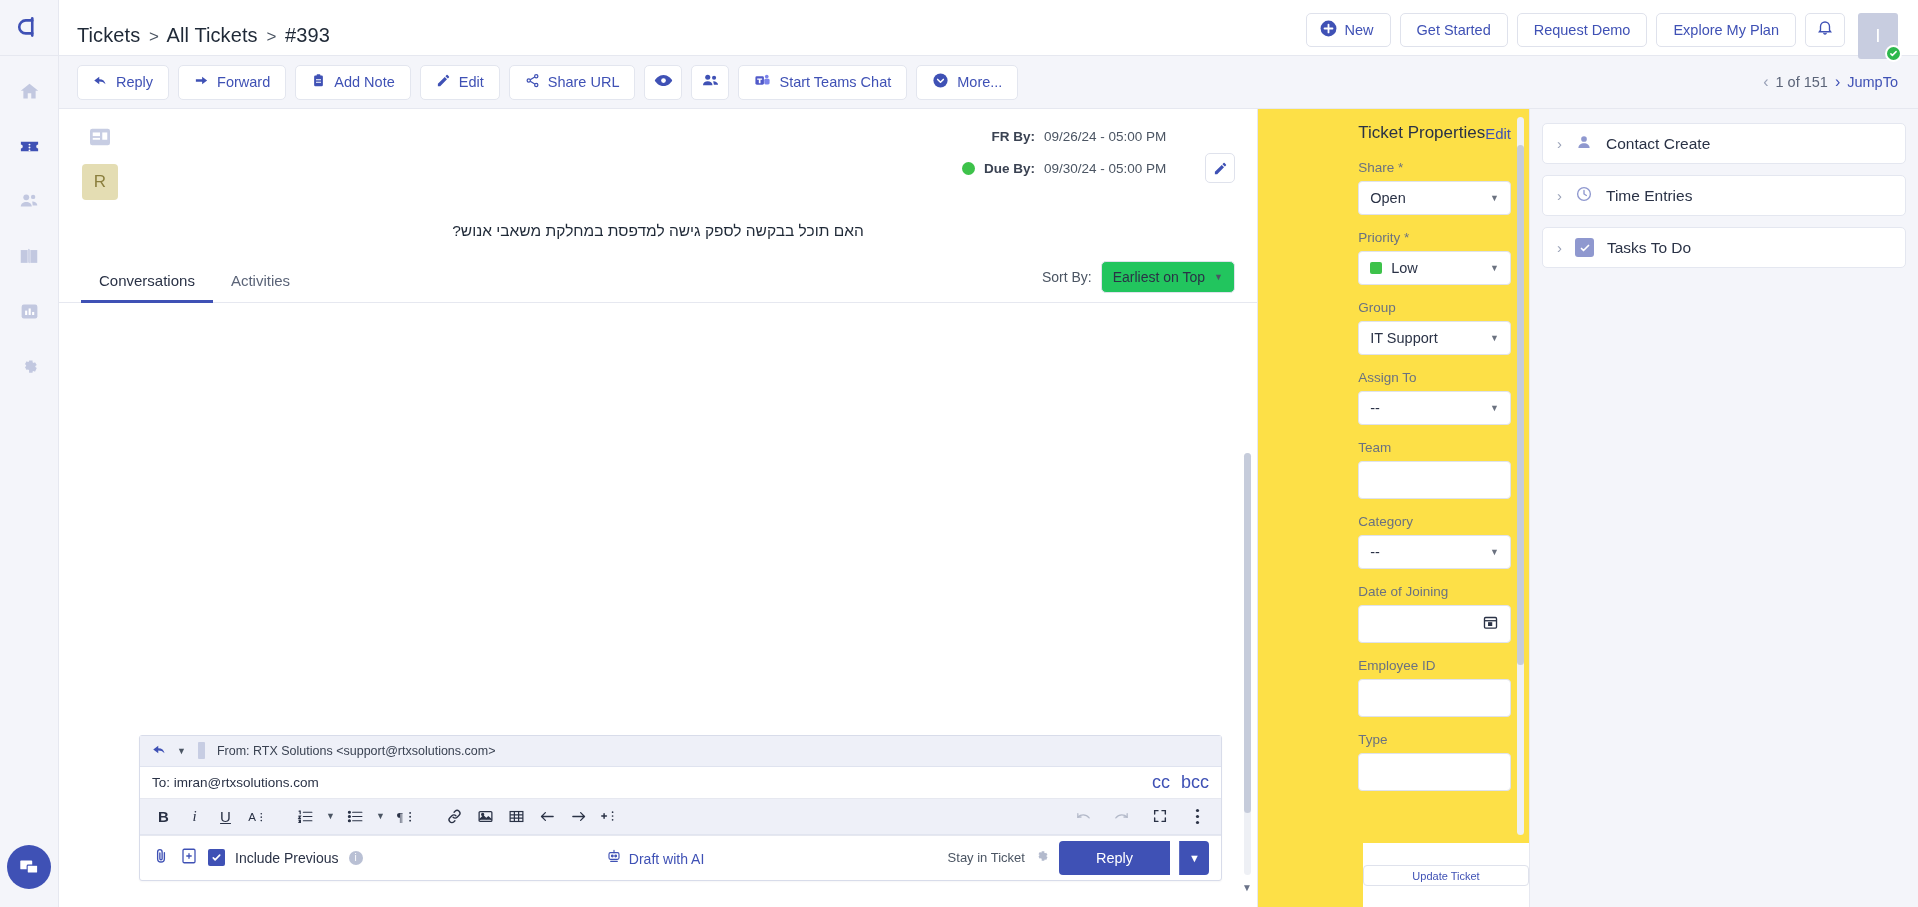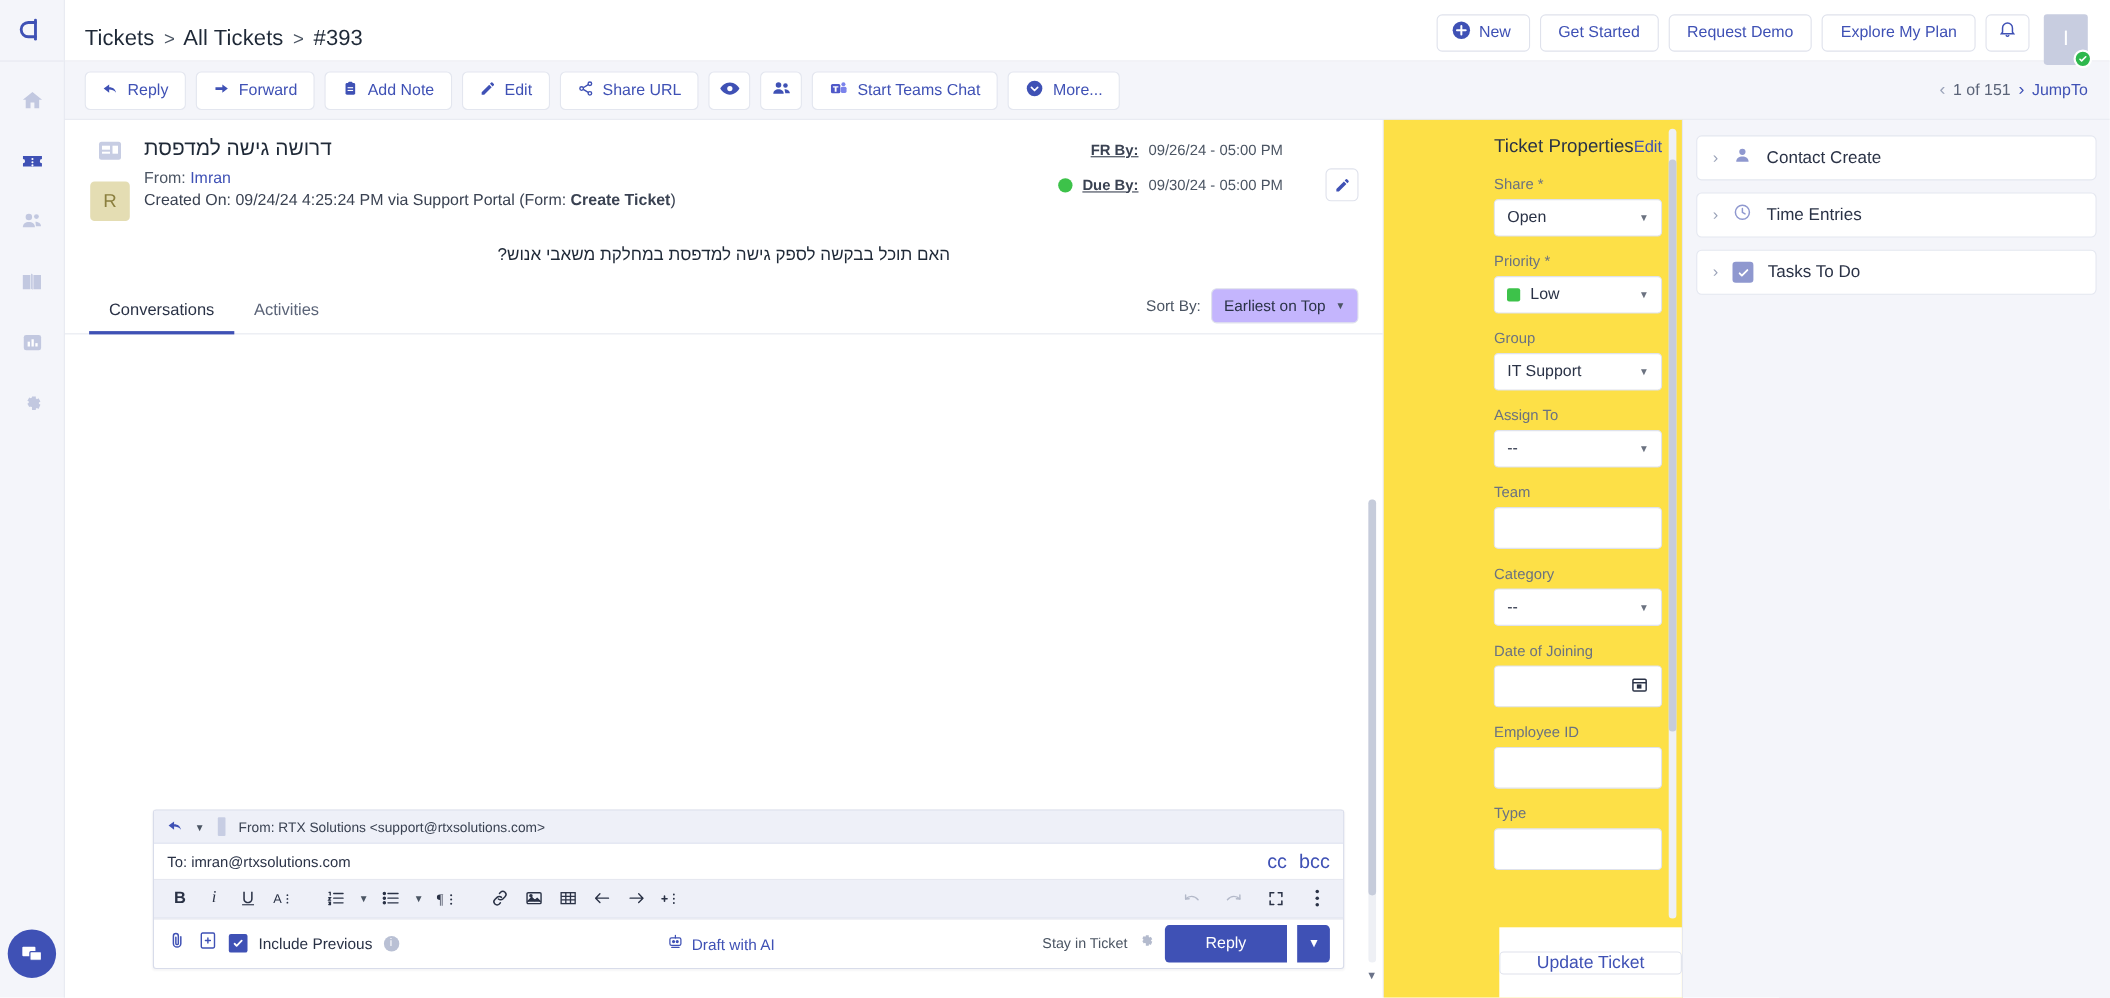--- a/index.html
+++ b/index.html
@@ -111,21 +111,21 @@
     font-size: 17px;
   }
   .th-title { font-size: 19px; color: #1f2937; direction: rtl; text-align: left; margin: 0 0 7px 0; }
   .th-from { font-size: 14.5px; color: #4b5563; margin-bottom: 4px; }
   .th-from a { color: #3f51b5; text-decoration: none; cursor: pointer; }
   .th-created { font-size: 14.5px; color: #3a4252; }
   .th-created b { font-weight: bold; }
   .th-right { text-align: right; padding-top: 4px; }
   .meta-row { display: flex; align-items: center; justify-content: flex-end; gap: 9px; font-size: 13.5px; color: #4b5563; margin-bottom: 9px; }
   .meta-dot { width: 13px; height: 13px; border-radius: 50%; background: #3dc24a; }
-  .meta-lbl { font-weight: bold; color: #3a4252; text-decoration: underline; }
+  .meta-lbl { font-weight: bold; color: #3a4252; }
   .meta-val { color: #4b5563; min-width: 152px; text-align: left; }
   .pencil-btn {
     width: 30px; height: 30px; border: 1px solid #dfe2ec; background: #fff;
     border-radius: 5px; display: flex; align-items: center; justify-content: center; cursor: pointer;
   }
   .hebrew-body {
     direction: rtl; text-align: center; font-size: 15.5px; color: #1f2937;
     padding: 22px 24px 18px 24px;
   }
 
@@ -133,21 +133,21 @@
   .tabs { display: flex; align-items: center; padding: 0 22px; border-bottom: 1px solid #e6e8f0; position: relative; }
   .tab { font-size: 15px; color: #5b6478; padding: 14px 18px 13px 18px; cursor: pointer; position: relative; }
   .tab.active { color: #2a3246; }
   .tab.active:after {
     content: ""; position: absolute; left: 0; right: 0; bottom: -1px; height: 3px; background: #3f51b5;
   }
   .sortby { margin-left: auto; display: flex; align-items: center; gap: 9px; font-size: 14px; color: #4b5563; padding-bottom: 6px; }
   .sort-select {
     border: 1px solid #dfe2ec; border-radius: 5px; height: 32px;
     display: inline-flex; align-items: center; gap: 9px; padding: 0 11px;
-    font-size: 14px; color: #2a3246; cursor: pointer; background: #c4b5fd;
+    font-size: 14px; color: #2a3246; cursor: pointer; background: #22c55e;
   }
 
   
   .conv-area { flex: 1; min-height: 0; position: relative; }
 
   
   .composer {
     position: absolute; left: 80px; right: 35px; top: 432px; bottom: 26px;
     border: 1px solid #d8dcea; border-radius: 3px; background: #fff;
     display: flex; flex-direction: column;
@@ -226,21 +226,21 @@
     font-size: 14.5px; color: #2a3246; background: #fff; cursor: pointer;
   }
   .ctrl .car { margin-left: auto; color: #6b7280; font-size: 9px; }
   .sw { width: 12px; height: 12px; border-radius: 2px; margin-right: 9px; }
   .props-foot {
     height: 64px; display: flex; align-items: center; justify-content: center;
     border-top: 1px solid transparent; background: #fff;
   }
   .update-btn {
     width: 166px; height: 21px; border: 1px solid #dfe2ec; background: #fff;
-    border-radius: 4px; color: #3f51b5; font-size: 16px; cursor: pointer; font-family: inherit;
+    border-radius: 4px; color: #3f51b5; font-size: 11px; cursor: pointer; font-family: inherit;
   }
   .pscroll {
     position: absolute; right: 5px; top: 8px; bottom: 8px; width: 7px; background: #eef0f5; border-radius: 4px;
   }
   .pthumb { position: absolute; top: 28px; left: 0; width: 7px; height: 520px; background: #c6ccdb; border-radius: 4px; }
 
   
   .rightcol { width: 388px; min-width: 388px; background: #f4f5fa; padding: 14px 12px 0 12px; }
   .acc {
     background: #fff; border: 1px solid #e4e7f0; border-radius: 5px;
@@ -473,30 +473,20 @@
               <span>
                 <svg width="22" height="20" viewBox="0 0 24 22" fill="#c7cde3">
                     <rect x="1" y="2" width="22" height="18" rx="2.5"></rect>
                     <rect x="4" y="6" width="8" height="4" fill="#fff"></rect>
                     <rect x="4" y="12" width="8" height="2" fill="#fff"></rect>
                     <rect x="14.5" y="6" width="5.5" height="8" fill="#fff"></rect>
                   </svg>
               </span>
               <div class="th-av">
                 <span>R</span>
-              </div>
-            </div>
-            <div>
-              <div class="th-title">דרושה גישה למדפסת</div>
-              <div class="th-from">
-                <span>From:</span>
-                <a>Imran</a>
-              </div>
-              <div class="th-created">
-                <span>Created On: 09/24/24 4:25:24 PM via Support Portal (Form: </span><b>Create Ticket</b><span>)</span>
               </div>
             </div>
           </div>
           <div class="th-right">
             <div class="meta-row">
               <span class="meta-lbl">FR By:</span>
               <span class="meta-val">09/26/24 - 05:00 PM</span>
               <span style="width:30px"></span>
             </div>
             <div class="meta-row">

